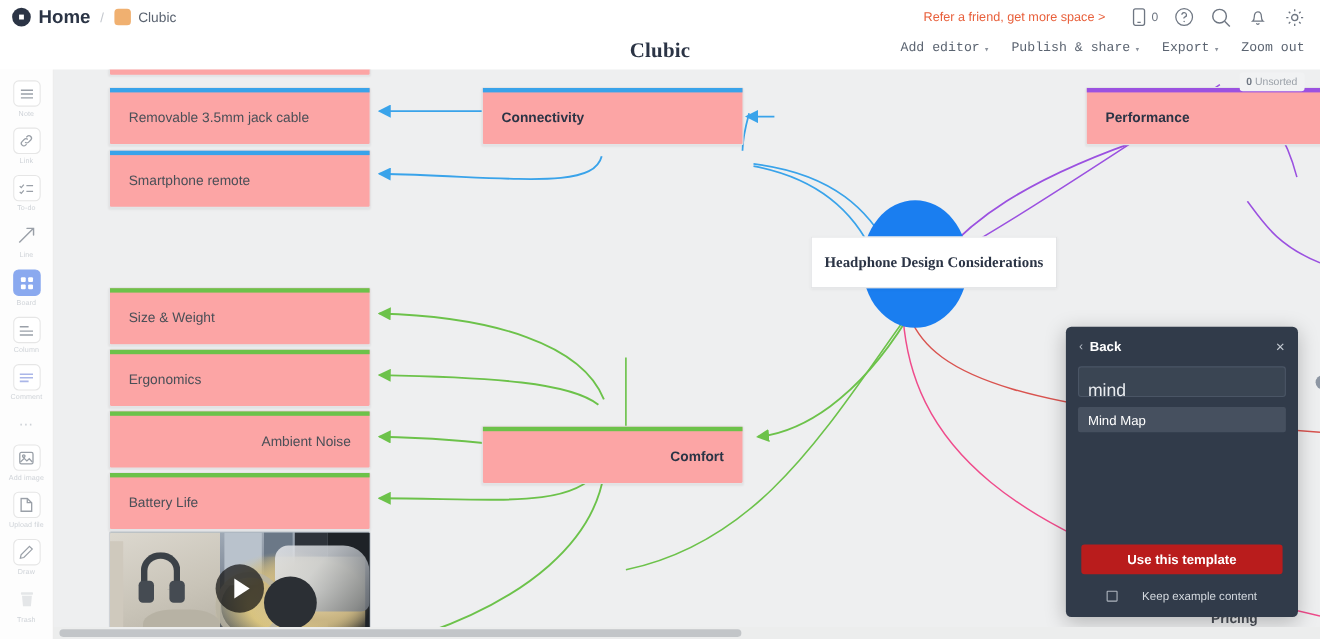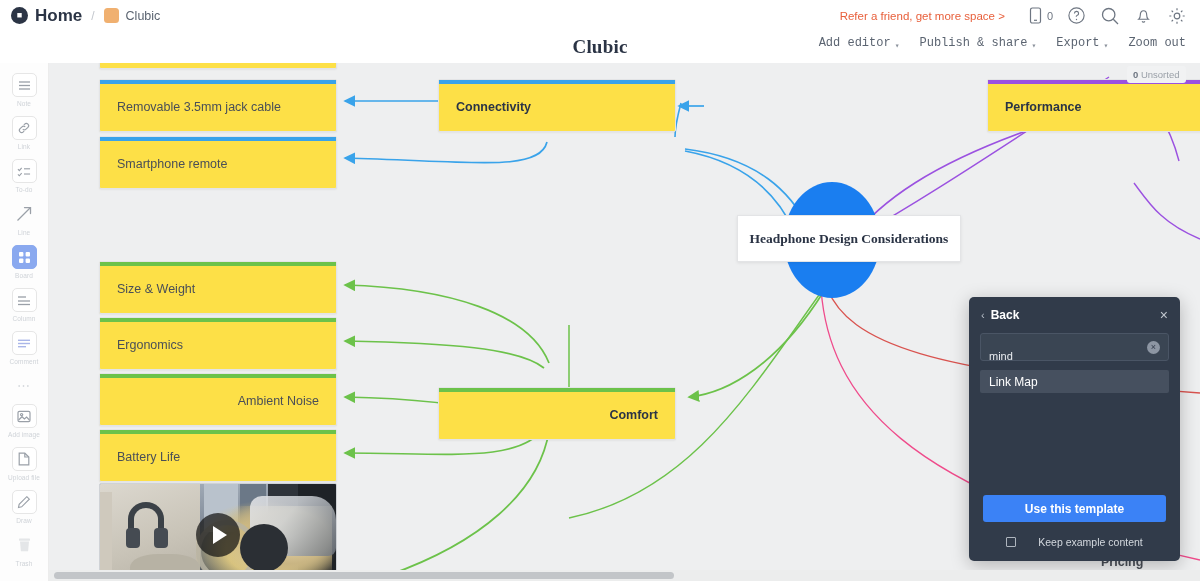--- a/index.html
+++ b/index.html
@@ -95,21 +95,21 @@
   .board {
     position: absolute; left: 49px; top: 63px;
     width: 1151px; height: 518px;
     background: #eeeff0; overflow: hidden;
   }
   svg.edges { position: absolute; inset: 0; width: 1151px; height: 518px; }
 
   
   .node {
     position: absolute;
-    background: #fde047;
+    background: #fca5a5;
     border: 1px solid #e3e4e6;
     border-radius: 2px;
     box-shadow: 0 1px 2px rgba(0,0,0,.05);
     z-index: 10;
   }
   .node .bar { height: 4px; width: 100%; }
   .node .txt {
     padding: 16px 17px 0 17px;
     font-size: 12.5px; color: #4a4f57;
   }
@@ -187,38 +187,38 @@
     margin-left: auto; font-size: 14px; color: #c2c8d0; cursor: pointer;
     line-height: 1;
   }
   .search-wrap {
     margin: 0 11px; height: 28px;
     background: #3a4553; border: 1px solid #4a5565; border-radius: 3px;
     display: flex; align-items: center; padding: 0 8px;
   }
   .search-wrap input {
     flex: 1; background: transparent; border: none; outline: none;
-    color: #e9ecf0; font-size: 11px; font-family: "Liberation Sans", sans-serif; margin-top: 17px;
+    color: #e9ecf0; font-size: 16px; font-family: "Liberation Sans", sans-serif; margin-top: 17px;
   }
   .search-wrap input::placeholder { color: #8d96a3; }
   .clear-x {
     width: 13px; height: 13px; border-radius: 50%;
     background: #8d96a3; color: #313b4a;
     font-size: 9px; line-height: 13px; text-align: center;
     cursor: pointer; flex: none;
   }
   .result-item {
     margin: 9px 11px 0 11px; height: 23px;
     background: #46505f; border-radius: 2px;
     display: flex; align-items: center; padding: 0 9px;
     font-size: 12px; color: #ffffff; cursor: pointer;
   }
   .use-tpl {
     position: absolute; left: 14px; right: 14px; bottom: 39px;
-    height: 27px; background: #3b82f6; border: none; border-radius: 3px;
+    height: 27px; background: #b91c1c; border: none; border-radius: 3px;
     color: #fff; font-size: 12px; font-weight: 700;
     font-family: "Liberation Sans", sans-serif;
     cursor: pointer;
   }
   .keep-row {
     position: absolute; left: 0; right: 0; bottom: 13px;
     display: flex; align-items: center; justify-content: center; gap: 22px;
     font-size: 10.5px; color: #d3d8de; cursor: pointer;
   }
   .cbox {
@@ -575,21 +575,21 @@
       </span>
       <span class="close-x">×</span>
     </div>
 
     <div class="search-wrap">
       <input type="text" value="mind" style="">
       <span class="clear-x">×</span>
     </div>
 
     <div class="result-item">
-      <span>Link Map</span>
+      <span>Mind Map</span>
     </div>
 
     <button class="use-tpl">Use this template</button>
 
     <div class="keep-row">
       <span class="cbox"></span>
       <span>Keep example content</span>
     </div>
   </div>
 

